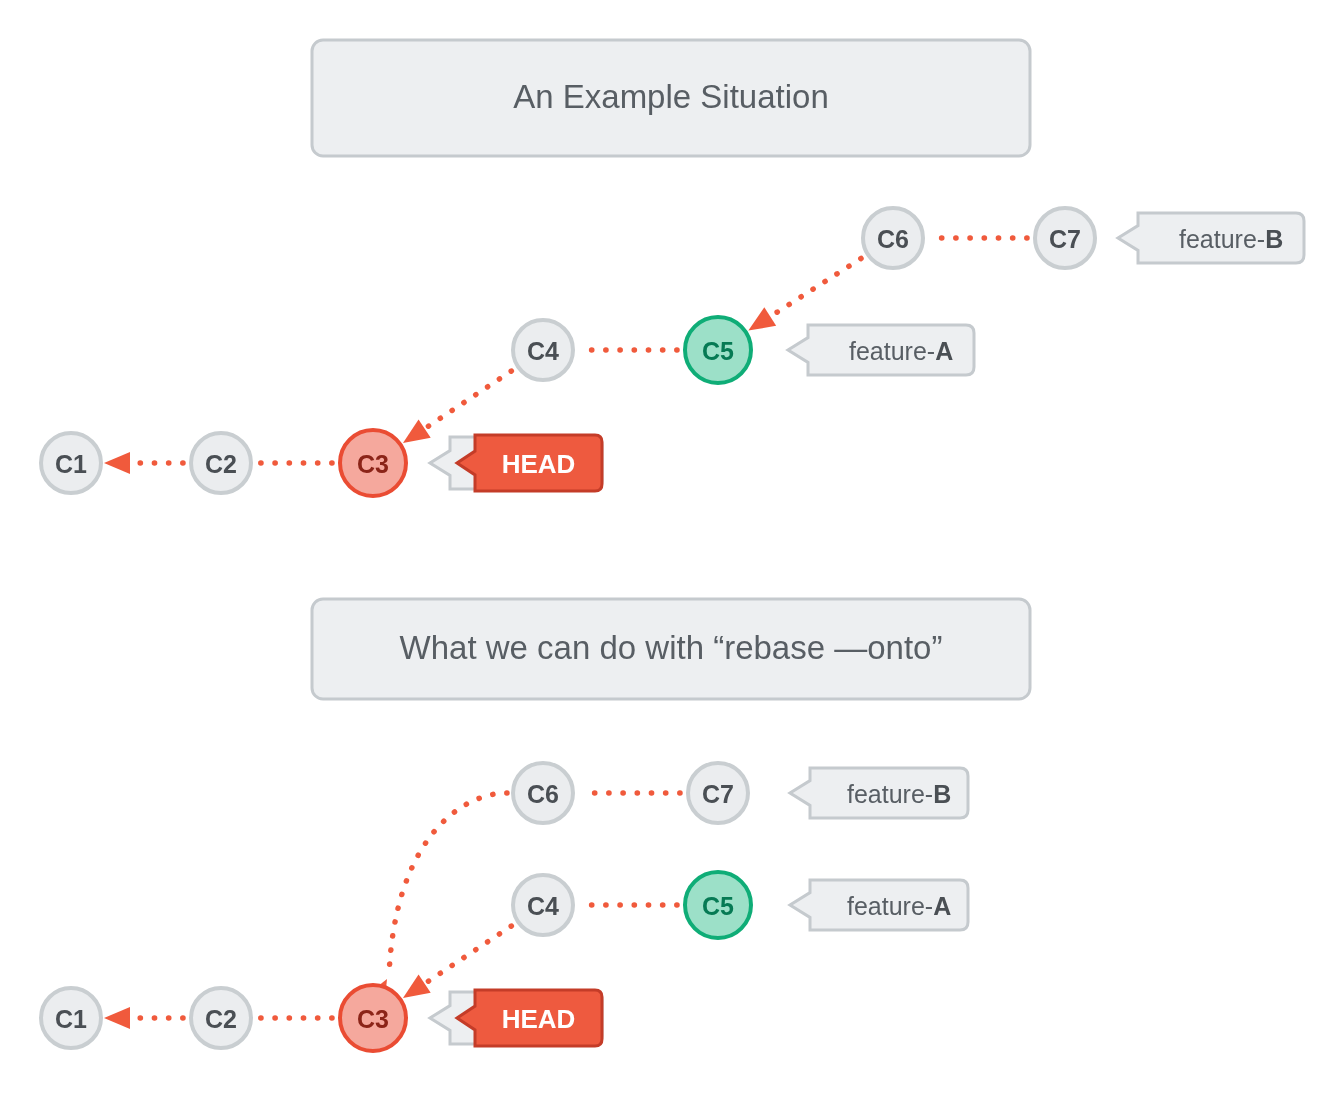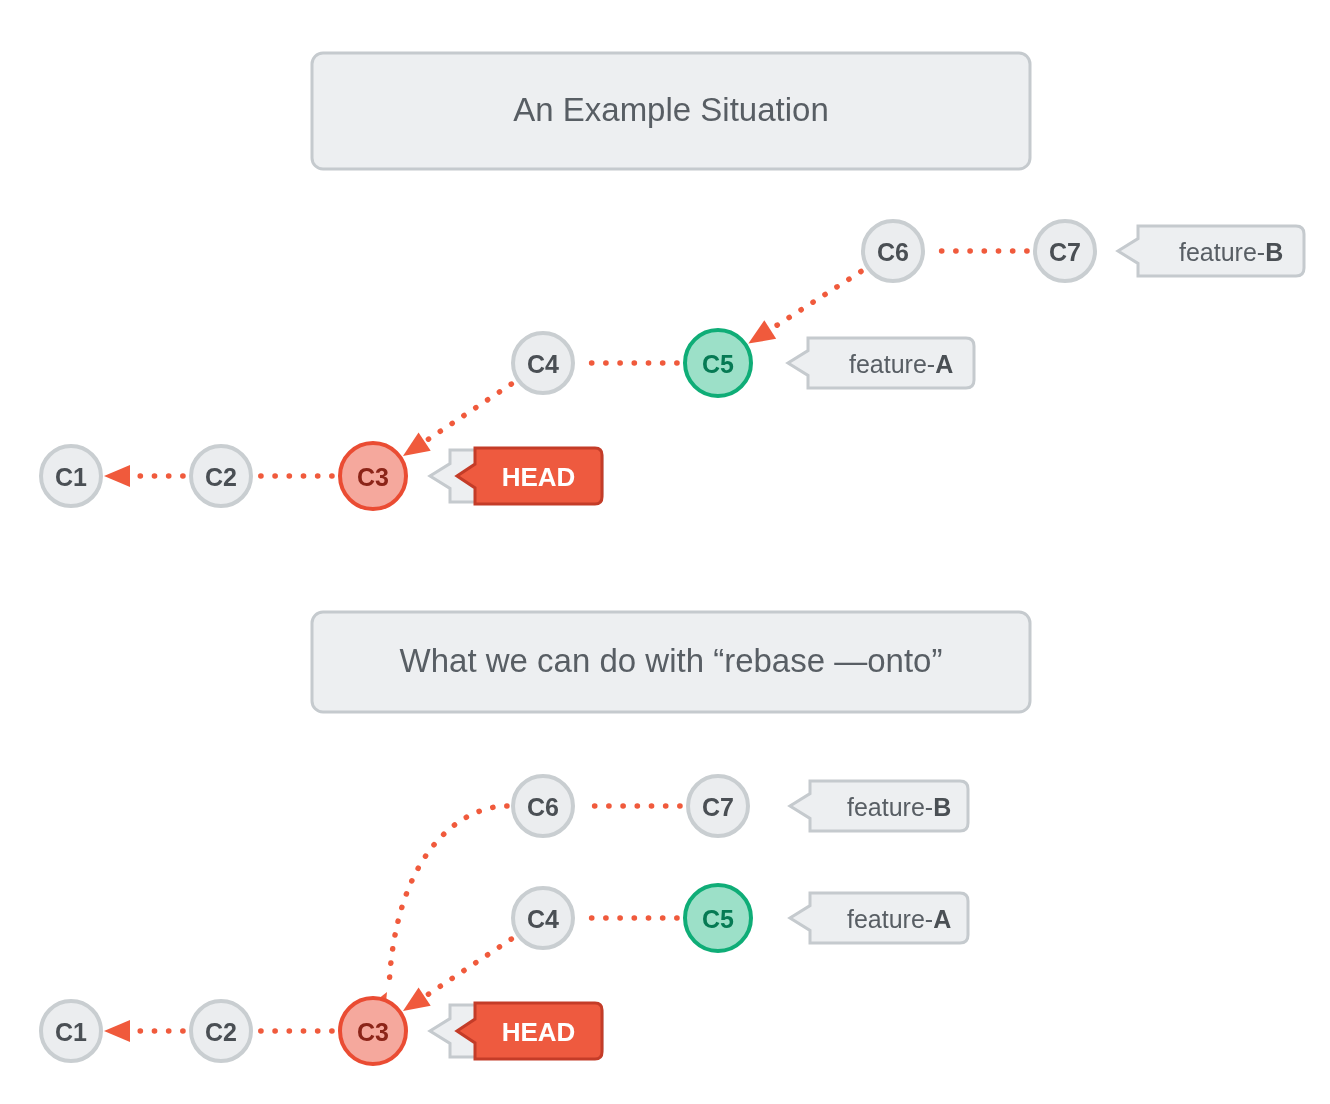--- a/index.html
+++ b/index.html
@@ -12,21 +12,21 @@
     width: 1330px;
     height: 1104px;
     position: relative;
     overflow: hidden;
     font-family: "Liberation Sans", sans-serif;
     -webkit-font-smoothing: antialiased;
   }
   #stage {
     position: absolute;
     left: 0;
-    top: 13px;
+    top: 0;
     width: 1330px;
     height: 824px;
   }
   svg { display: block; }
 
   .banner-rect {
     fill: #edeff1;
     stroke: #c5cace;
     stroke-width: 3;
   }

